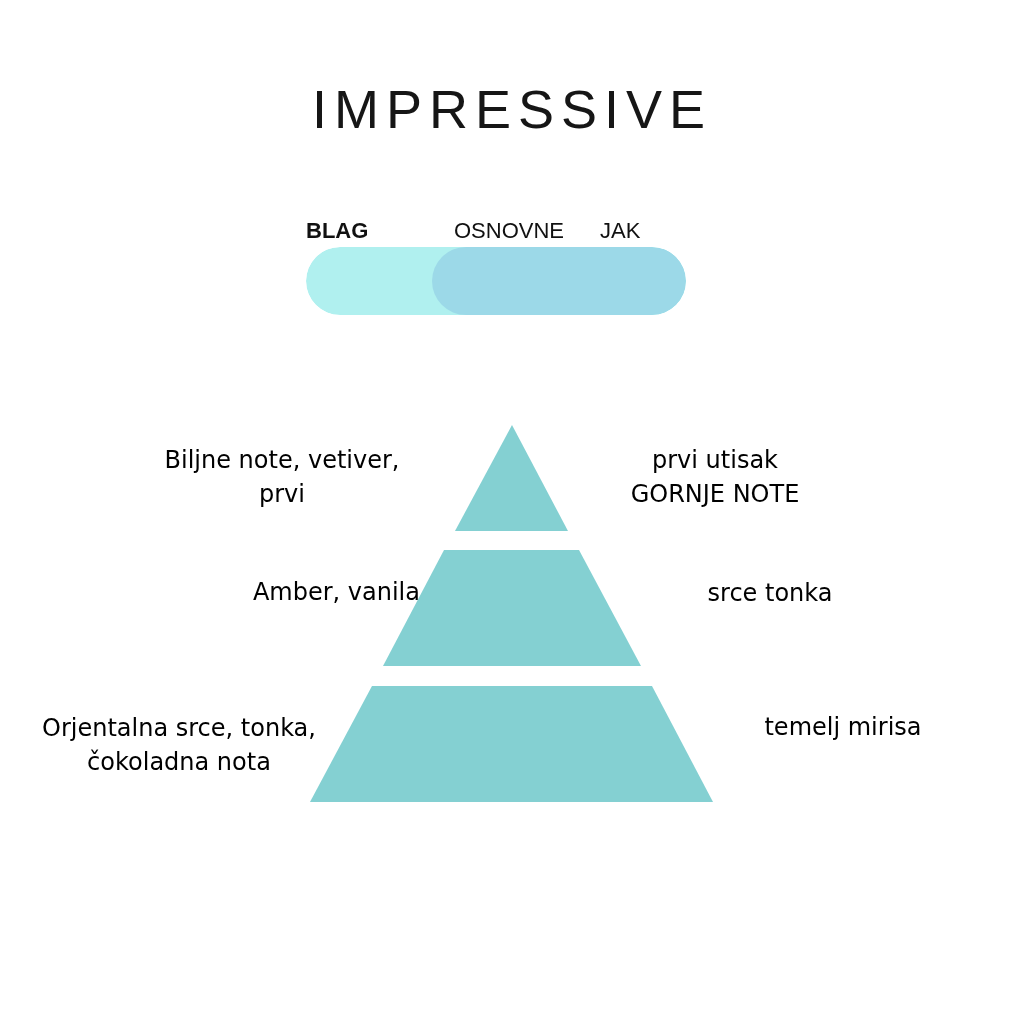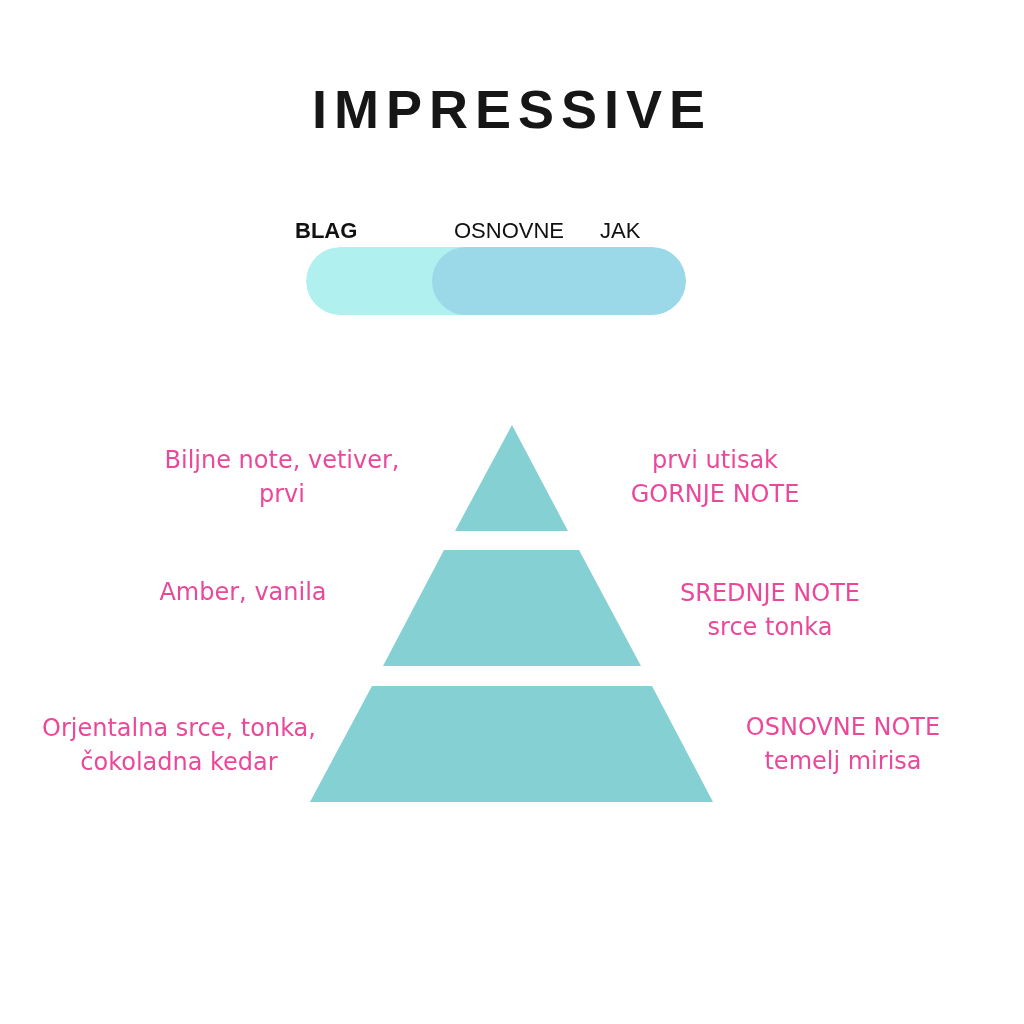--- a/index.html
+++ b/index.html
@@ -5,76 +5,74 @@
     html, body { margin: 0; padding: 0; }
     body {
       width: 1024px; height: 1024px; background: #ffffff;
       position: relative; overflow: hidden;
       font-family: "DejaVu Sans", "Liberation Sans", sans-serif;
       color: #111111;
     }
     .title {
       position: absolute; left: 0; width: 1024px; top: 78px;
       text-align: center; font-family: "Liberation Sans", sans-serif;
-      font-weight: 700; font-size: 54px; letter-spacing: 7px; color: #161616;
+      font-weight: 400; font-size: 54px; letter-spacing: 7px; color: #161616;
     }
     .scale-label {
       position: absolute; top: 218px; font-size: 22px;
       font-family: "Liberation Sans", sans-serif; color: #111;
     }
     .scale-label.active { font-weight: 700; }
     .track {
       position: absolute; left: 306px; top: 247px; width: 380px; height: 68px;
       border-radius: 34px; overflow: hidden;
     }
     .track .bg { position: absolute; inset: 0; border-radius: 34px; }
     .track .fill { position: absolute; top: 0; bottom: 0; right: 0; border-radius: 34px; }
     svg.pyramid { position: absolute; left: 0; top: 0; }
     .note {
       position: absolute; text-align: center; font-size: 24px; line-height: 34px;
-      font-family: "DejaVu Sans", sans-serif; color: #ec4899;
+      font-family: "DejaVu Sans", sans-serif; color: #000000;
     }
   </style>
 </head>
 <body>
 
 <div class="title">IMPRESSIVE</div>
 
 <div>
-  <span class="scale-label active" style="left:295px;text-align:right;">BLAG</span>
+  <span class="scale-label active" style="left:306px;text-align:right;">BLAG</span>
   <span class="scale-label" style="left:454px;">OSNOVNE</span>
   <span class="scale-label" style="left:600px;">JAK</span>
   <div class="track">
     <div class="bg" style="background:#b0f0ef;"></div>
     <div class="fill" style="left:126px; background:#9cd9e8;"></div>
   </div>
 </div>
 
 <svg class="pyramid" width="1024" height="1024">
   <polygon points="512,425 568,531 455,531" fill="#84d0d2"></polygon>
   <polygon points="444,550 579,550 641,666 383,666" fill="#84d0d2"></polygon>
   <polygon points="372,686 652,686 713,802 310,802" fill="#84d0d2"></polygon>
 </svg>
 
 <div class="note" style="left:132px; top:443px; width:300px;">
   <div>Biljne note, vetiver,</div>
   <div>prvi</div>
 </div>
-<div class="note" style="left:93px; top:575px; width:300px;">
+<div class="note" style="left:120px; top:575px; width:300px;text-align:right;">
   <div>Amber, vanila</div>
 </div>
 <div class="note" style="left:19px; top:711px; width:320px;">
   <div>Orjentalna srce, tonka,</div>
-  <div>čokoladna kedar</div>
+  <div>čokoladna nota</div>
 </div>
 
 <div class="note" style="left:595px; top:443px; width:240px;">
   <div>prvi utisak</div>
   <div>GORNJE NOTE</div>
 </div>
 <div class="note" style="left:645px; top:576px; width:250px;">
-  <div>SREDNJE NOTE</div>
   <div>srce tonka</div>
 </div>
 <div class="note" style="left:713px; top:710px; width:260px;">
-  <div>OSNOVNE NOTE</div>
   <div>temelj mirisa</div>
 </div>
 
 </body></html>

